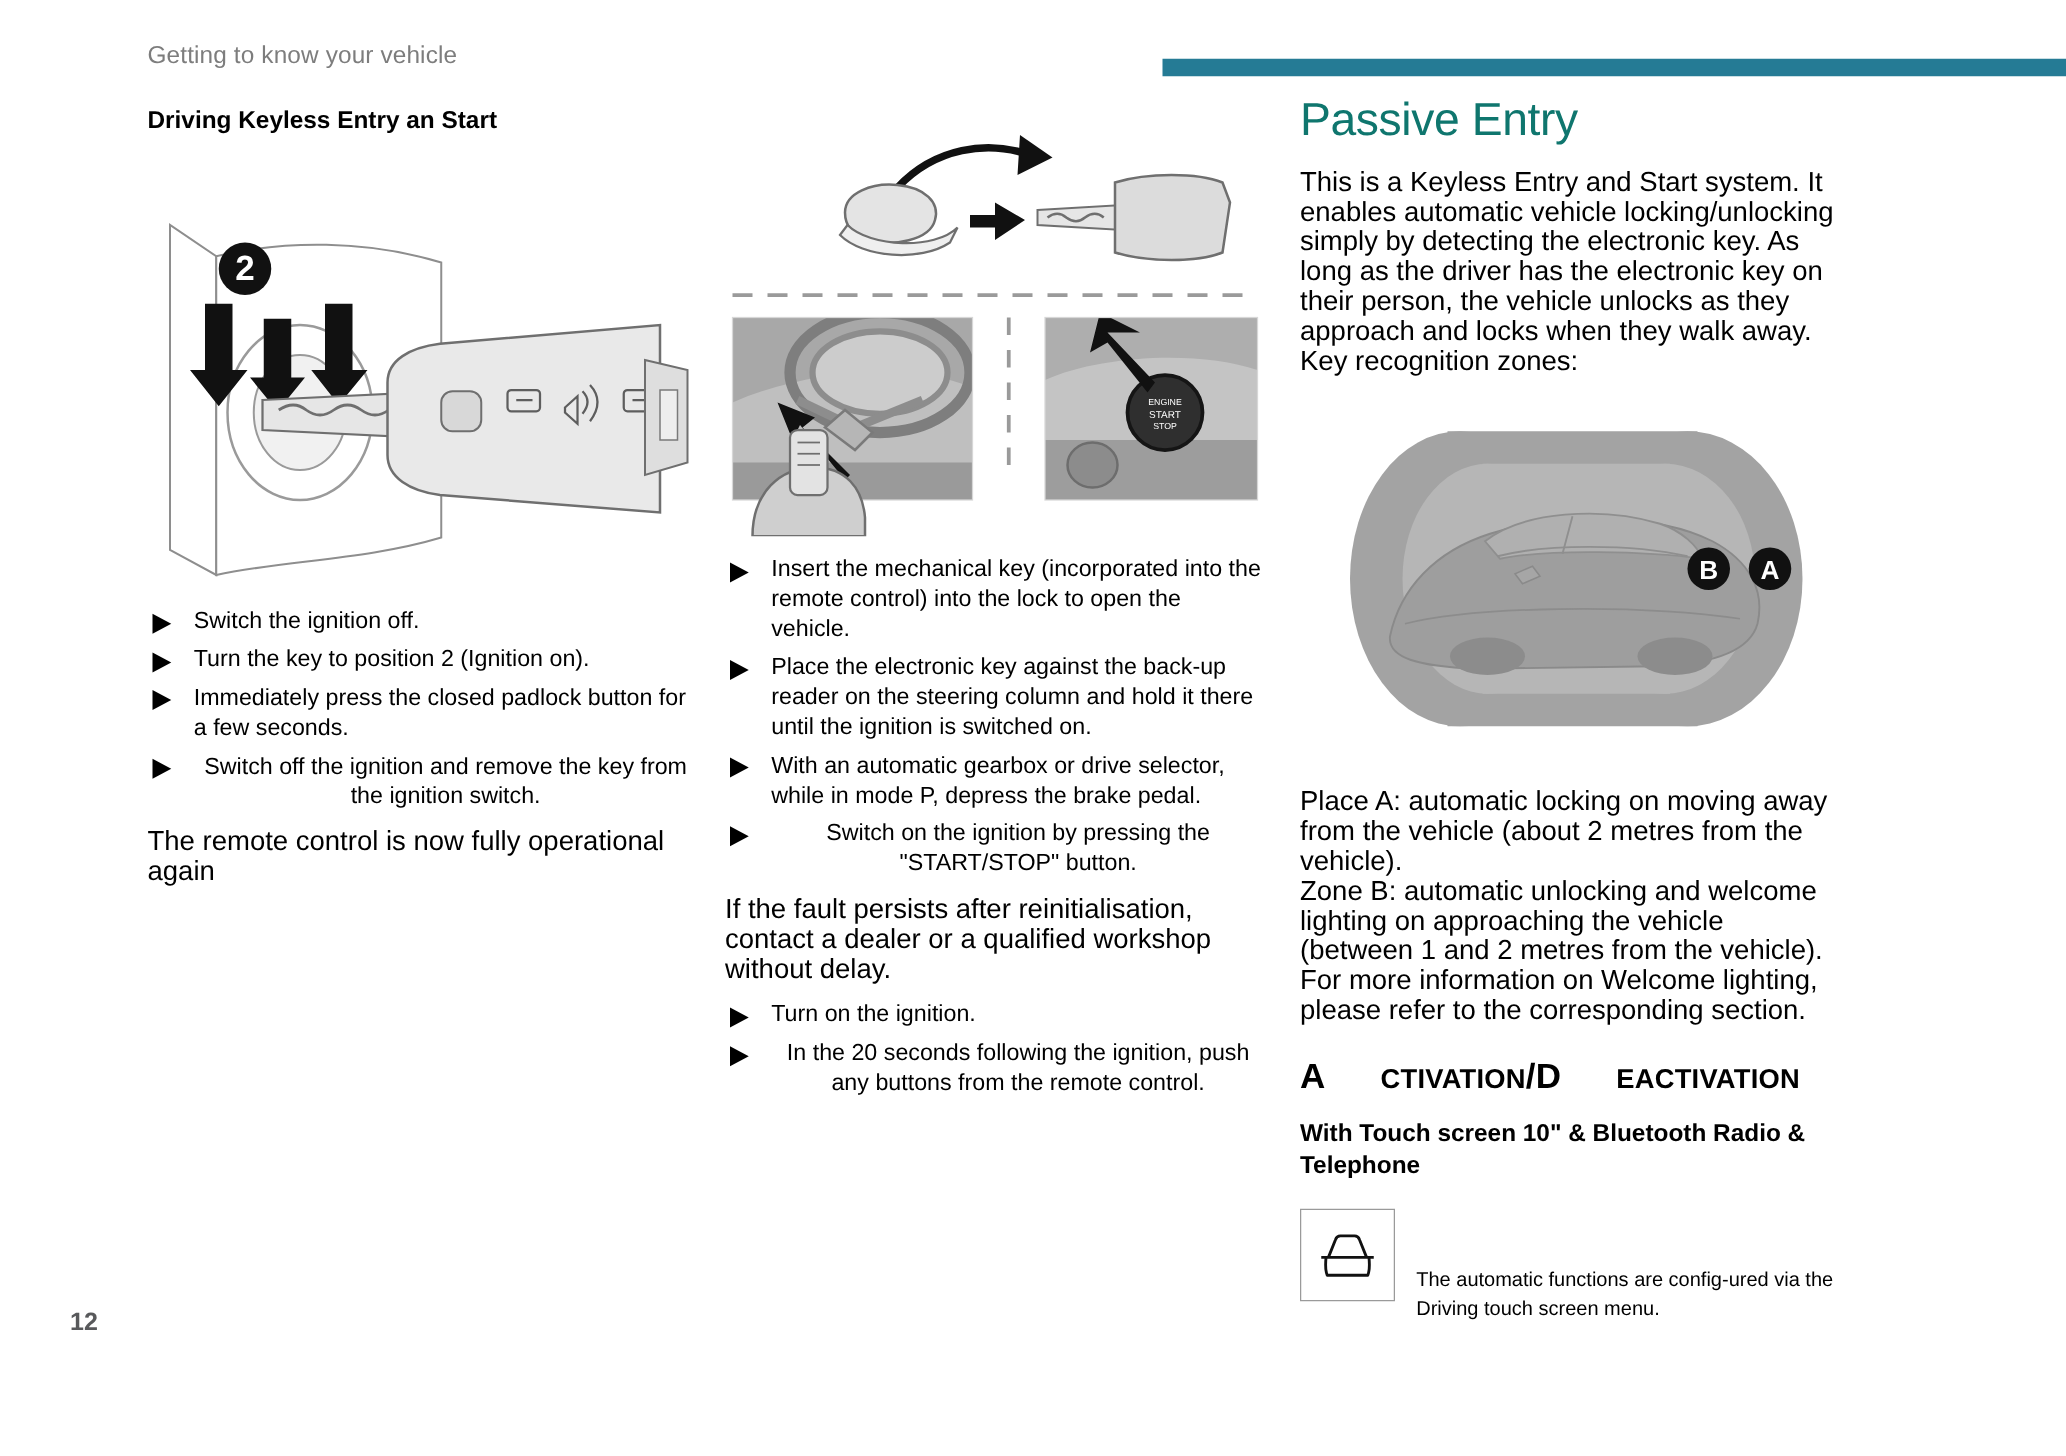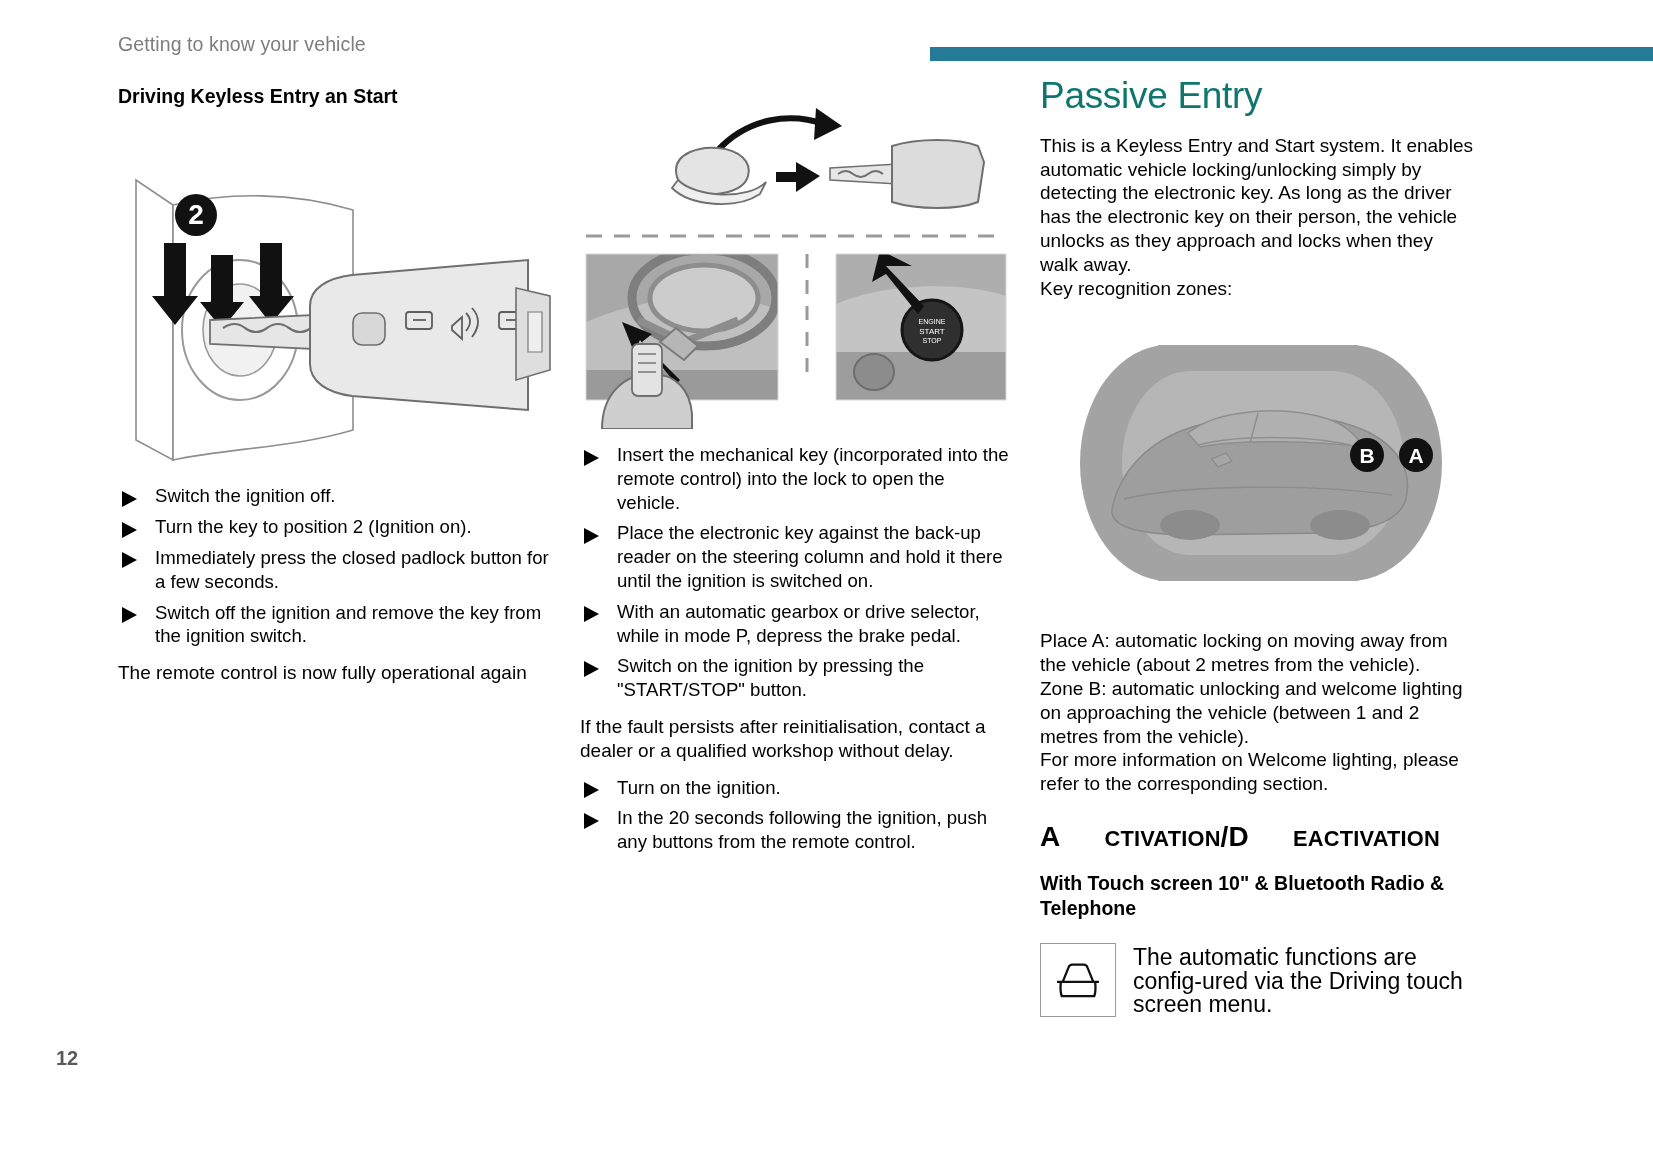--- a/index.html
+++ b/index.html
@@ -52,40 +52,40 @@
   #passive-entry-title {
     font-size: 37px;
     font-weight: normal;
     color: #0f766e;
     margin: -7px 0 18px 0;
     line-height: 1.05;
     letter-spacing: -0.3px;
   }
 
   .body-para {
-    font-size: 19px;
+    font-size: 22px;
     line-height: 23.8px;
     margin: 0 0 13px 0;
   }
   .body-para.tight { margin-bottom: 0; }
 
   
   ul.arrow-list {
     list-style: none;
     margin: 0 0 13px 0;
     padding: 0;
   }
   ul.arrow-list > li {
     position: relative;
     padding-left: 37px;
     font-size: 18.6px;
     line-height: 23.8px;
     margin-bottom: 7px;
   }
-  ul.arrow-list > li:last-child { margin-bottom: 0; }
+  ul.arrow-list > li:last-child { margin-bottom: 0; text-align: center; }
   ul.arrow-list > li::before {
     content: "";
     position: absolute;
     left: 4px;
     top: 6.5px;
     width: 0; height: 0;
     border-left: 15px solid #000;
     border-top: 8.5px solid transparent;
     border-bottom: 8.5px solid transparent;
   }
@@ -121,23 +121,24 @@
     flex: 0 0 auto;
     width: 74px;
     height: 72px;
     border: 1px solid #9a9a9a;
     background: #ffffff;
     display: flex;
     align-items: center;
     justify-content: center;
   }
   .icon-note-text {
-    font-size: 23px;
+    font-size: 16px;
     line-height: 23.8px;
     padding-top: 3px;
+    margin-top: 43px;
   }
 
   
   #folio {
     position: absolute;
     left: 56px;
     top: 1047px;
     font-size: 20px;
     font-weight: bold;
     color: #58595b;

